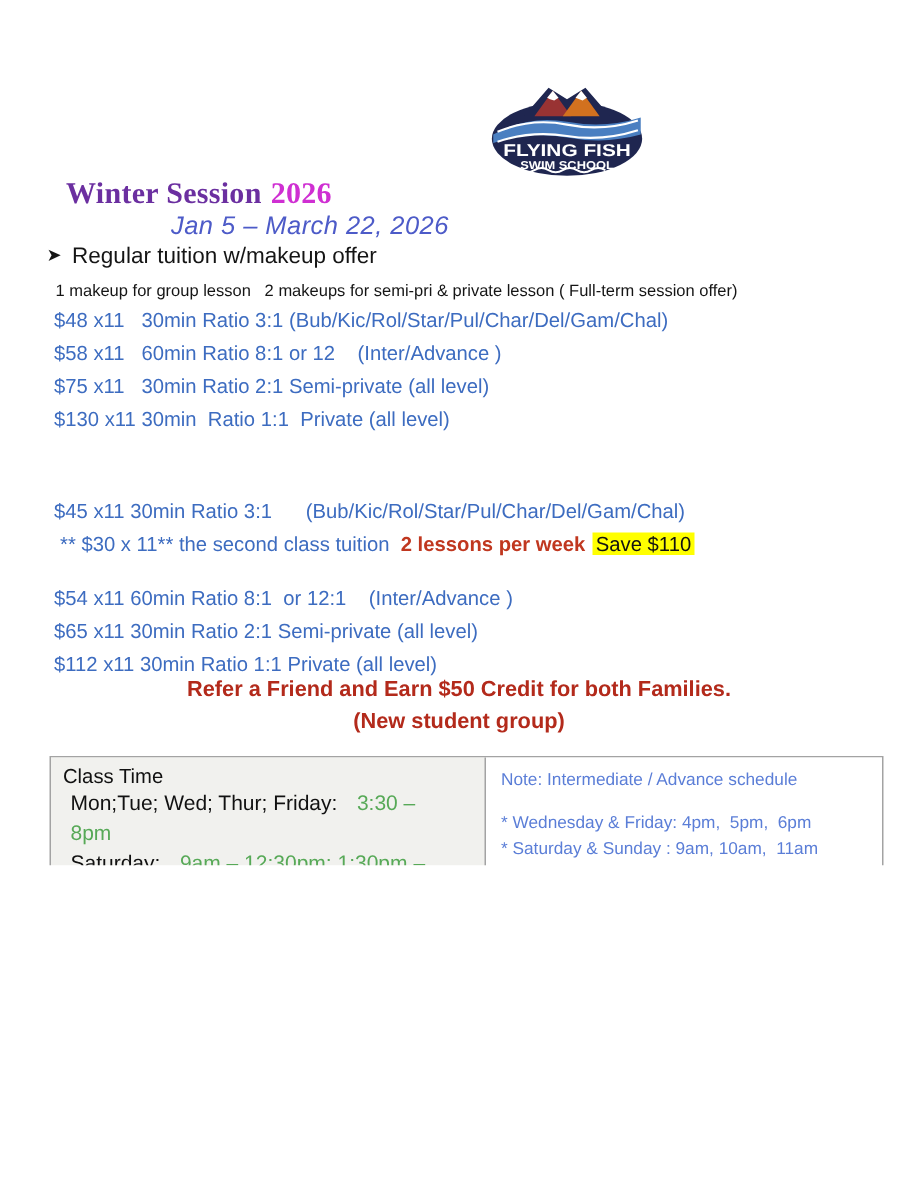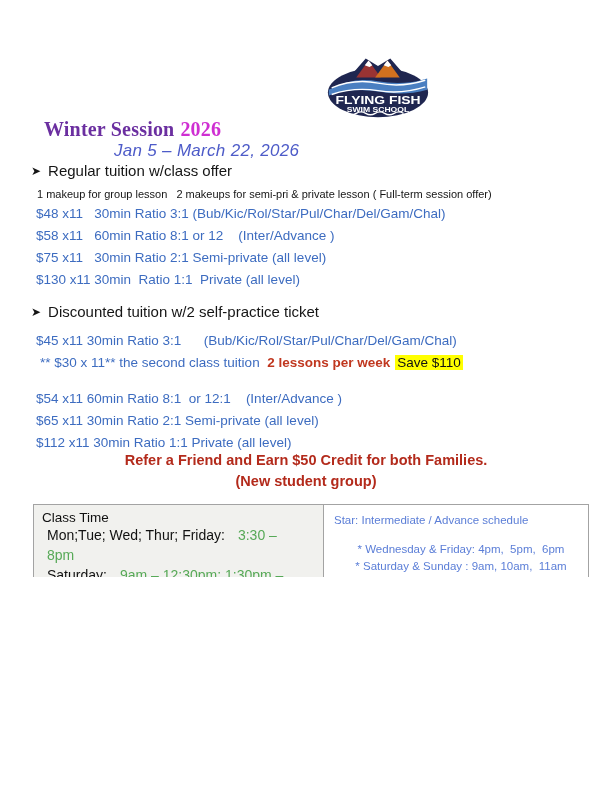--- a/index.html
+++ b/index.html
@@ -38,21 +38,21 @@
   
   .classbox{position:absolute;left:33px;top:504px;width:556px;height:92px;
     border:1px solid var(--box_border,#a3a3a3);display:flex;box-sizing:border-box;background:#fff;}
   .classbox-left{width:290px;background:var(--box_left_bg,#f1f1ee);border-right:1px solid var(--box_border,#a3a3a3);
     padding:5px 16px 0 8px;box-sizing:border-box;}
   .classbox-right{flex:1;background:#fff;padding:9px 0 0 10px;box-sizing:border-box;}
   .ct-title{font-size:13.5px;color:#111;}
   .ct-row{font-size:14px;line-height:20px;color:#111;padding-left:5px;}
   .ct-time{color:var(--green,#57a957);margin-left:13px;}
   .note-title{font-size:11.5px;color:var(--note_blue,#5b7ed7);margin-bottom:15px;}
-  .note-line{font-size:11.5px;color:var(--note_blue,#5b7ed7);line-height:17px;text-align:center;}
+  .note-line{font-size:11.5px;color:var(--note_blue,#5b7ed7);line-height:17px;}
 
   .dolphin{position:absolute;}
 </style>
 </head>
 <body>
 
 <div class="page">
 
   <svg width="0" height="0" style="position:absolute" aria-hidden="true">
     <defs>
@@ -88,34 +88,31 @@
     <text x="55" y="55" text-anchor="middle" font-family="Liberation Sans, sans-serif" font-size="12" font-weight="bold" fill="#ffffff" textLength="90" lengthAdjust="spacingAndGlyphs">FLYING FISH</text>
     <text x="55" y="64" text-anchor="middle" font-family="Liberation Sans, sans-serif" font-size="8" font-weight="bold" fill="#ffffff" textLength="66" lengthAdjust="spacingAndGlyphs">SWIM SCHOOL</text>
   </svg>
 
   <div class="page-title">
     <span>Winter Session</span><span class="year">2026</span>
   </div>
   <div class="session-dates">Jan 5 – March 22, 2026</div>
 
   <div class="sec-head" id="regular-head">
-    <span class="bullet">➤</span><span>Regular tuition w/class offer</span>
+    <span class="bullet">➤</span><span>Regular tuition w/makeup offer</span>
   </div>
   <div class="makeup-note prewrap">1 makeup for group lesson   2 makeups for semi-pri &amp; private lesson ( Full-term session offer)</div>
 
   <div class="price-block" id="regular-lines">
     <div class="prewrap">$48 x11   30min Ratio 3:1 (Bub/Kic/Rol/Star/Pul/Char/Del/Gam/Chal)</div>
     <div class="prewrap">$58 x11   60min Ratio 8:1 or 12    (Inter/Advance )</div>
     <div class="prewrap">$75 x11   30min Ratio 2:1 Semi-private (all level)</div>
     <div class="prewrap">$130 x11 30min  Ratio 1:1  Private (all level)</div>
   </div>
 
-  <div class="sec-head" id="discount-head">
-    <span class="bullet">➤</span><span>Discounted tuition w/2 self-practice ticket</span>
-  </div>
 
   <div class="price-block prewrap" id="disc-line1">$45 x11 30min Ratio 3:1      (Bub/Kic/Rol/Star/Pul/Char/Del/Gam/Chal)</div>
 
   <div class="price-block" id="disc-line2">
     <span class="prewrap">** $30 x 11** the second class tuition  </span><span class="red-strong prewrap">2 lessons per week</span><span class="save-badge prewrap">Save $110</span>
   </div>
 
   <div class="price-block" id="disc-lines">
     <div class="prewrap">$54 x11 60min Ratio 8:1  or 12:1    (Inter/Advance )</div>
     <div class="prewrap">$65 x11 30min Ratio 2:1 Semi-private (all level)</div>
@@ -134,21 +131,21 @@
         <span class="prewrap">Mon;Tue; Wed; Thur; Friday:</span><span class="ct-time prewrap">3:30 – 8pm</span>
       </div>
       <div class="ct-row">
         <span class="prewrap">Saturday:</span><span class="ct-time prewrap">9am – 12:30pm; 1:30pm – 5pm</span>
       </div>
       <div class="ct-row">
         <span class="prewrap">Sunday :</span><span class="ct-time prewrap">9am – 12:30pm</span>
       </div>
     </div>
     <div class="classbox-right">
-      <div class="note-title">Star: Intermediate / Advance schedule</div>
+      <div class="note-title">Note: Intermediate / Advance schedule</div>
       <div class="note-line prewrap">* Wednesday &amp; Friday: 4pm,  5pm,  6pm</div>
       <div class="note-line prewrap">* Saturday &amp; Sunday : 9am, 10am,  11am</div>
     </div>
   </div>
 
   <svg class="dolphin" viewBox="0 0 100 40" style="left:50px;top:620px;width:78px;height:31px">
       <use href="#dolphin-shape"></use>
     </svg>
   <svg class="dolphin" viewBox="0 0 100 40" style="left:155px;top:641px;width:46px;height:18px">
       <use href="#dolphin-shape"></use>

